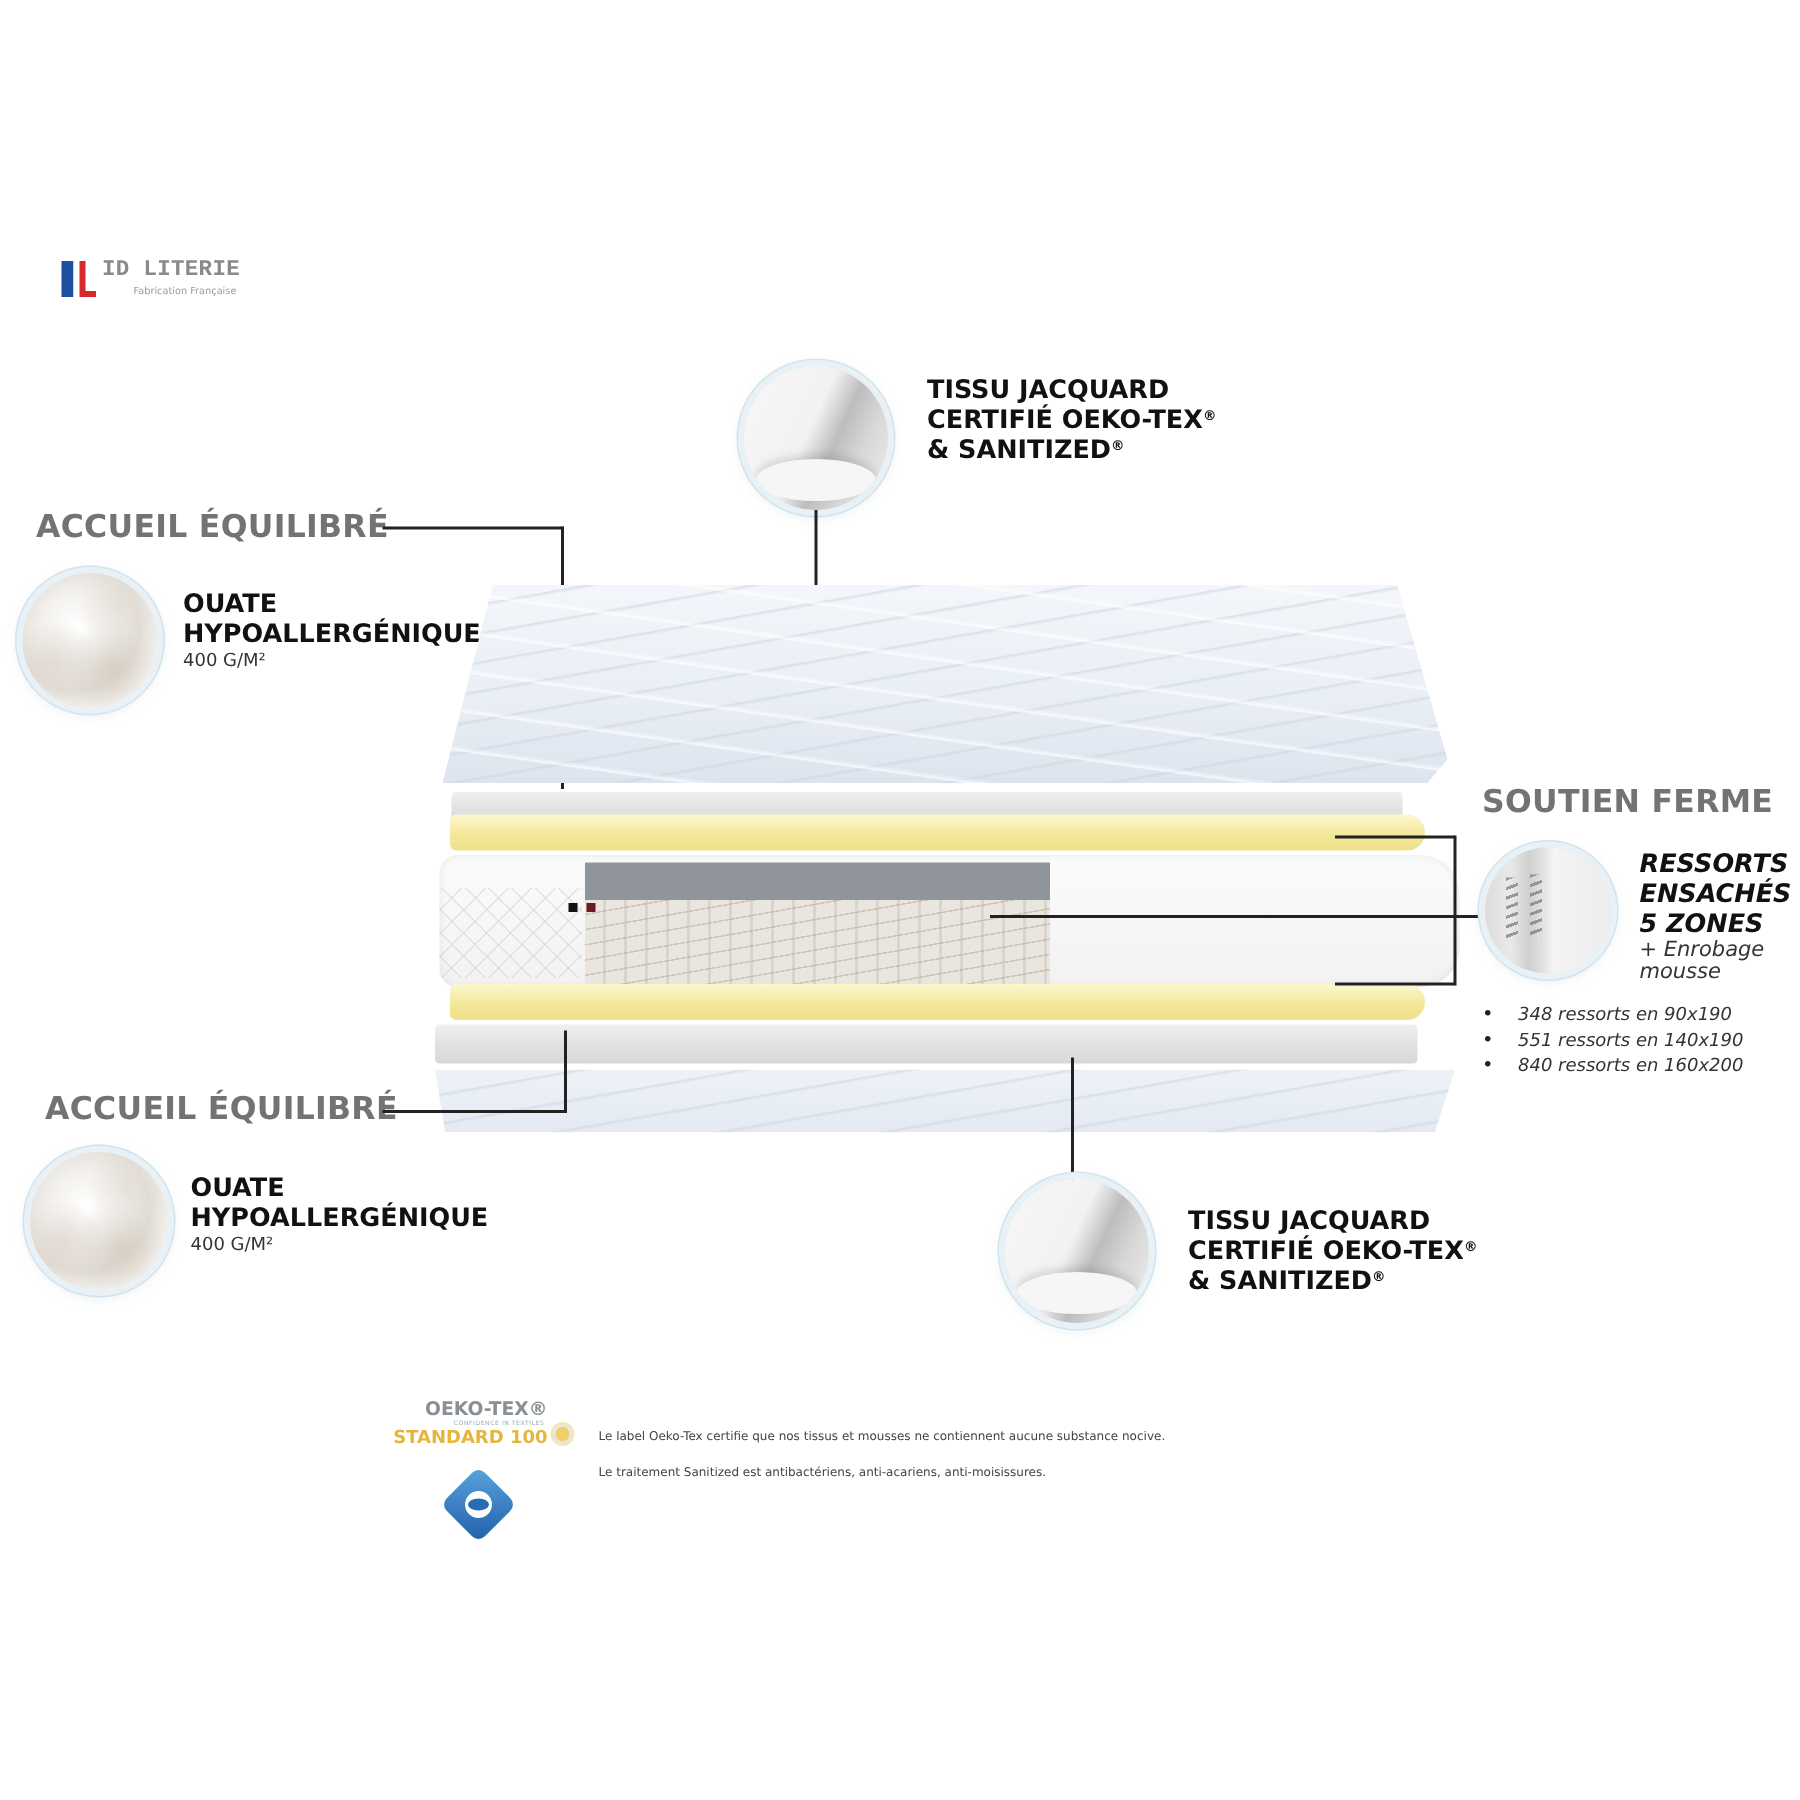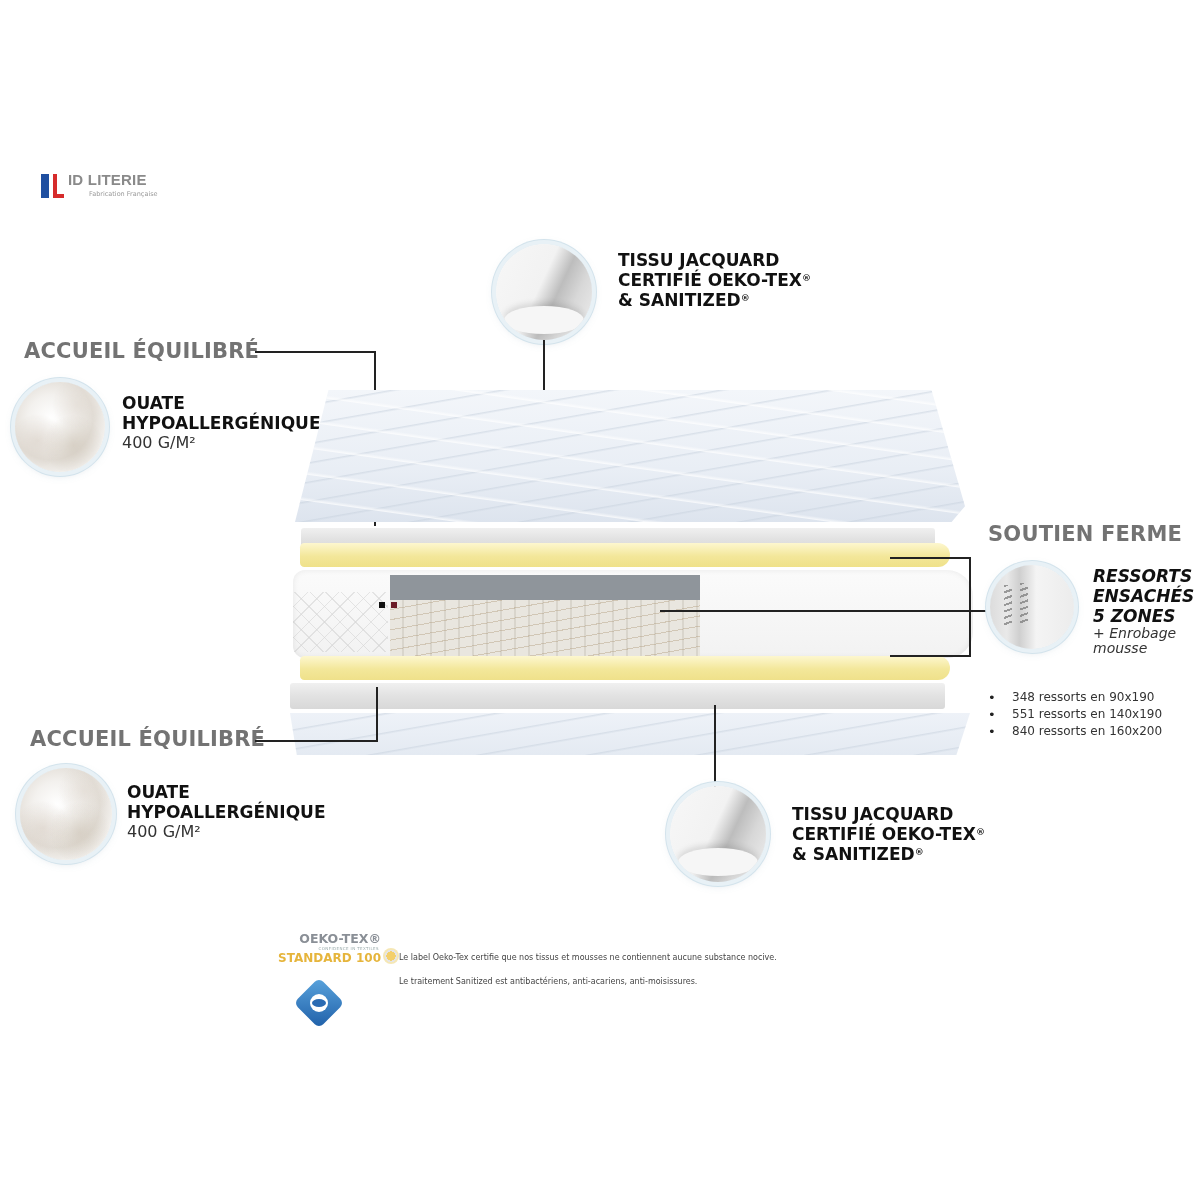--- a/index.html
+++ b/index.html
@@ -2,27 +2,27 @@
 <html><head>
 <meta charset="utf-8">
 <style>
   html, body { margin: 0; padding: 0; background: #ffffff; }
   body { width: 1200px; height: 1200px; position: relative; overflow: hidden; font-family: "DejaVu Sans", sans-serif; color: #1a1a1a; }
   .abs { position: absolute; }
 
   
   .brand { left: 38px; top: 170px; width: 130px; height: 32px; }
   .brand-mark { position: absolute; left: 2px; top: 2px; width: 26px; height: 28px; }
-  .brand-name { position: absolute; left: 30px; top: 1px; font-family: Liberation Sans, sans-serif; font-weight: bold; font-size: 15px; color: #8a8a8a; letter-spacing: 0.2px; }
+  .brand-name { position: absolute; left: 30px; top: 1px; font-family: Liberation Mono, monospace; font-weight: bold; font-size: 15px; color: #8a8a8a; letter-spacing: 0.2px; }
   .brand-tag { position: absolute; left: 31px; top: 20px; font-size: 6.5px; color: #9a9a9a; padding-left: 20px; }
 
   
   .section-title { font-weight: bold; font-size: 21px; color: #737373; letter-spacing: 0.2px; white-space: nowrap; }
   .label-strong { font-weight: bold; font-size: 17px; line-height: 20px; color: #111; white-space: nowrap; }
-  .label-small { font-size: 16px; color: #333; white-space: nowrap; }
+  .label-small { font-size: 12px; color: #333; white-space: nowrap; }
   .label-note { font-size: 14px; line-height: 15px; color: #333; white-space: nowrap; }
   .spec-list { font-size: 12px; line-height: 17px; color: #333; margin: 0; padding: 0; list-style: none; }
   .spec-list li { position: relative; padding-left: 30px; white-space: nowrap; }
   .spec-list li::before { content: "•"; position: absolute; left: 6px; top: 0; color: #222; font-size: 13px; }
   sup { font-size: 9px; vertical-align: top; position: relative; top: -2px; }
 
   
   .circle { border-radius: 50%; box-shadow: 0 0 0 4px #e8f1f6, 0 0 0 5px #d3e3ec, 0 2px 10px rgba(120,150,170,0.35); overflow: hidden; }
   .circle-ouate { background: radial-gradient(circle at 40% 40%, #ffffff 0%, #f3f1ee 30%, #e2ddd6 55%, #f4f2ef 75%, #d9d3cb 100%); }
   .circle-ouate::after { content: ""; position: absolute; inset: 0; border-radius: 50%;
@@ -56,21 +56,21 @@
   .core-springs { position: absolute; left: 97px; top: 30px; width: 310px; height: 56px;
     background: repeating-linear-gradient(90deg, #e9e6df 0 12px, #d9d5cc 12px 14px), #ece9e3; }
   .core-springs::after { content: ""; position: absolute; inset: 0;
     background: repeating-linear-gradient(170deg, transparent 0 9px, rgba(180,160,130,0.45) 9px 10px); }
   .tag-dot { position: absolute; width: 6px; height: 6px; }
   .bottom-panel { position: absolute; left: 5px; top: 333px; width: 680px; height: 42px;
     background: linear-gradient(180deg, #eef2f8 0%, #e4eaf2 100%);
     clip-path: polygon(0% 0%, 100% 0%, 98% 100%, 1% 100%); }
 
   
-  .oeko { left: 276px; top: 931px; width: 115px; height: 40px; }
+  .oeko { left: 260px; top: 931px; width: 115px; height: 40px; }
   .oeko-t1 { position: absolute; right: 10px; top: 0; font-weight: bold; font-size: 12.5px; color: #8a8f96; white-space: nowrap; }
   .oeko-t2 { position: absolute; right: 12px; top: 15px; font-size: 4px; color: #9aa; letter-spacing: 0.4px; white-space: nowrap; }
   .oeko-t3 { position: absolute; right: 10px; top: 20px; font-weight: bold; font-size: 12px; color: #e6b53c; white-space: nowrap; }
   .oeko-sun { position: absolute; right: -8px; top: 17px; width: 16px; height: 16px; border-radius: 50%; background: radial-gradient(circle, #f3cf6a 0 40%, #e5e5e5 41% 55%, #f5e7b5 56% 100%); }
   .sanitized { left: 301px; top: 985px; width: 36px; height: 36px; transform: rotate(45deg); border-radius: 6px; background: linear-gradient(135deg, #5aa4dd 0%, #1f5fa8 100%); }
   .sanitized-inner { position: absolute; left: 9px; top: 9px; width: 18px; height: 18px; border-radius: 50%; background: #ffffff; transform: rotate(-45deg); }
   .sanitized-inner::after { content: ""; position: absolute; left: 2px; top: 5px; width: 14px; height: 8px; border-radius: 50%; background: #2a6bb3; }
   .note-text { font-size: 8px; color: #444; white-space: nowrap; }
 </style>
 </head>
@@ -134,21 +134,21 @@
   <div class="coil" style="left:14px; top:20px;"></div>
   <div class="coil" style="left:30px; top:18px;"></div>
 </div>
 <div class="abs" style="left:1093px; top:566px;font-style:italic;">
   <div class="label-strong">RESSORTS</div>
   <div class="label-strong">ENSACHÉS</div>
   <div class="label-strong">5 ZONES</div>
   <div class="label-note">+ Enrobage</div>
   <div class="label-note">mousse</div>
 </div>
-<ul class="abs spec-list" style="left:982px; top:689px;">
+<ul class="abs spec-list" style="left:982px; top:668px;font-style:italic;">
   <li>348 ressorts en 90x190</li>
   <li>551 ressorts en 140x190</li>
   <li>840 ressorts en 160x200</li>
 </ul>
 
 <div class="abs section-title" style="left:30px; top:727px;">ACCUEIL ÉQUILIBRÉ</div>
 <div class="line" style="left:255px; top:740px; width:122px; height:2px;"></div>
 <div class="line" style="left:376px; top:687px; width:2px; height:55px;"></div>
 <div class="abs circle circle-ouate" style="left:20px; top:768px; width:92px; height:92px;"></div>
 <div class="abs" style="left:127px; top:782px;">

